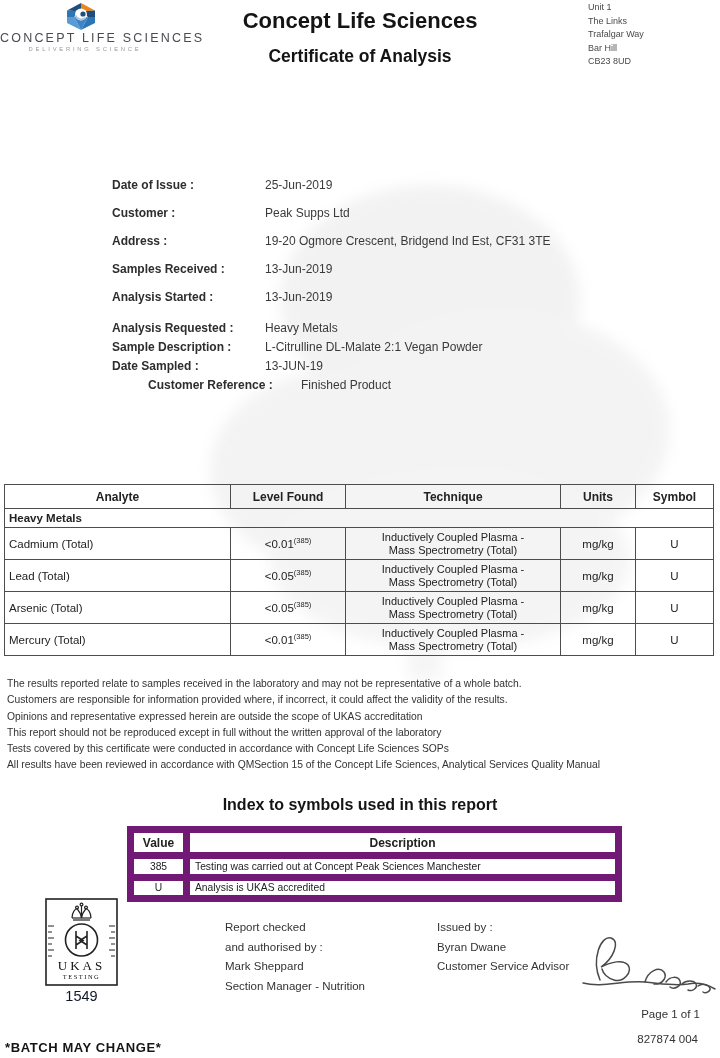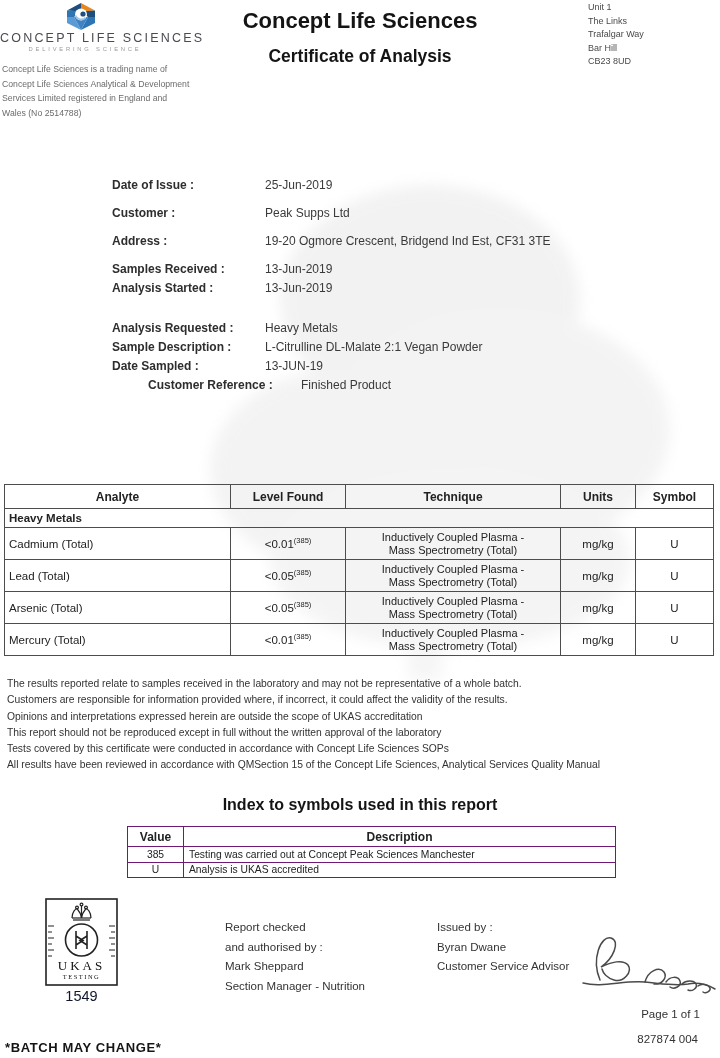--- a/index.html
+++ b/index.html
@@ -31,21 +31,21 @@
   .results .section td{height:18px;text-align:left;font-weight:bold;font-size:11.5px;}
   .results .data td{height:31px;}
   .results .data td.analyte{text-align:left;}
   .tech{line-height:13px;font-size:11px;}
   sup.note{font-size:7.5px;vertical-align:super;line-height:0;}
   
   .disclaimer{position:absolute;left:7px;top:676px;font-size:10.3px;line-height:16.3px;color:#333;white-space:nowrap;}
   
   .sym-title{position:absolute;left:0;top:796px;width:720px;text-align:center;font-size:16px;font-weight:bold;color:#141414;}
   .symtable{position:absolute;left:127px;top:826px;width:488px;font-size:10.3px;color:#222;}
-  .symtable th,.symtable td{border:1px solid #701a75;padding:0 5px;}
+  .symtable th,.symtable td{border:7px solid #701a75;padding:0 5px;}
   .symtable th{height:19px;font-size:12px;font-weight:bold;text-align:center;}
   .symtable td{height:14.5px;}
   .symtable td.v{text-align:center;}
   
   .sign-block{font-size:11.5px;line-height:19.5px;color:#333;white-space:nowrap;}
   .ukas-num{position:absolute;left:45px;top:988px;width:73px;text-align:center;font-size:14.5px;color:#0f172a;}
   .pageno{position:absolute;right:20px;top:1008px;font-size:11.5px;color:#333;}
   .reportno{position:absolute;right:22px;top:1033px;font-size:11.5px;color:#333;}
   .batch{position:absolute;left:5px;top:1040px;font-size:13px;font-weight:bold;letter-spacing:0.6px;color:#141414;}
 </style>
@@ -78,26 +78,20 @@
       <polygon points="5,14 12,14 19,27 5,20" fill="#5b9bd5"></polygon>
       <polygon points="33,14 26,14 19,27 33,20" fill="#2e75b6"></polygon>
       <polygon points="12,14 26,14 19,27" fill="#3f83c4"></polygon>
       <circle cx="19" cy="11.5" r="6" fill="#ffffff"></circle>
       <circle cx="21" cy="11" r="2.6" fill="#1d4e7e"></circle>
       <path d="M13.5 12.5 a6 6 0 0 0 10 2" fill="none" stroke="#9ec4e4" stroke-width="1.6"></path>
     </svg>
   </div>
   <div class="abs brand-name" style="left:0px;top:31px;width:170px;text-align:center;">CONCEPT LIFE SCIENCES</div>
   <div class="abs brand-tag" style="left:0px;top:46px;width:170px;text-align:center;">DELIVERING SCIENCE</div>
-  <div class="abs trading" style="left:2px;top:62px;width:200px;">
-    <div>Concept Life Sciences is a trading name of</div>
-    <div>Concept Life Sciences Analytical &amp; Development</div>
-    <div>Services Limited registered in England and</div>
-    <div>Wales (No 2514788)</div>
-  </div>
 
   <div class="abs doc-title" style="left:180px;top:8px;width:360px;text-align:center;">Concept Life Sciences</div>
   <div class="abs doc-subtitle" style="left:180px;top:46px;width:360px;text-align:center;">Certificate of Analysis</div>
 
   <div class="abs addr" style="right:12px;top:1px;width:120px;">
     <div>Unit 1</div>
     <div>The Links</div>
     <div>Trafalgar Way</div>
     <div>Bar Hill</div>
     <div>CB23 8UD</div>
@@ -112,21 +106,21 @@
     <span class="val">Peak Supps Ltd</span>
   </div>
   <div class="drow" style="top:234px;">
     <span class="lbl">Address :</span>
     <span class="val">19-20 Ogmore Crescent, Bridgend Ind Est, CF31 3TE</span>
   </div>
   <div class="drow" style="top:262px;">
     <span class="lbl">Samples Received :</span>
     <span class="val">13-Jun-2019</span>
   </div>
-  <div class="drow" style="top:281px;">
+  <div class="drow" style="top:290px;">
     <span class="lbl">Analysis Started :</span>
     <span class="val">13-Jun-2019</span>
   </div>
 
   <div class="drow" style="top:321px;">
     <span class="lbl">Analysis Requested :</span>
     <span class="val">Heavy Metals</span>
   </div>
   <div class="drow" style="top:340px;">
     <span class="lbl">Sample Description :</span>
@@ -199,21 +193,21 @@
           </td>
       <td>mg/kg</td>
       <td>U</td>
     </tr>
   </tbody>
     </table>
 
   <div class="disclaimer">
     <div>The results reported relate to samples received in the laboratory and may not be representative of a whole batch.</div>
     <div>Customers are responsible for information provided where, if incorrect, it could affect the validity of the results.</div>
-    <div>Opinions and interpretations expressed herein are outside the scope of UKAS accreditation</div>
+    <div>Opinions and representative expressed herein are outside the scope of UKAS accreditation</div>
     <div>This report should not be reproduced except in full without the written approval of the laboratory</div>
     <div>Tests covered by this certificate were conducted in accordance with Concept Life Sciences SOPs</div>
     <div>All results have been reviewed in accordance with QMSection 15 of the Concept Life Sciences, Analytical Services Quality Manual</div>
   </div>
 
   <div class="sym-title">Index to symbols used in this report</div>
   <table class="symtable">
     <colgroup>
         <col style="width:56px">
         <col style="width:432px">

